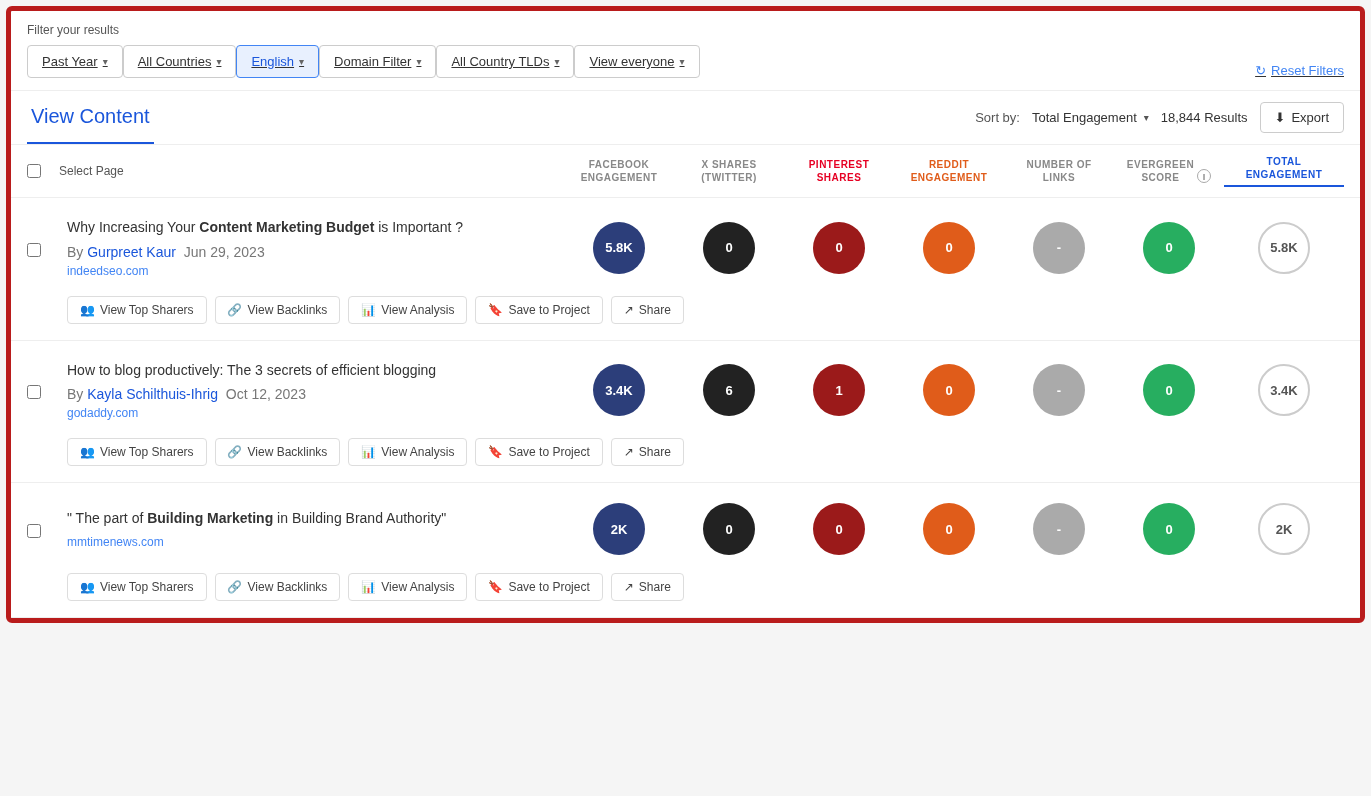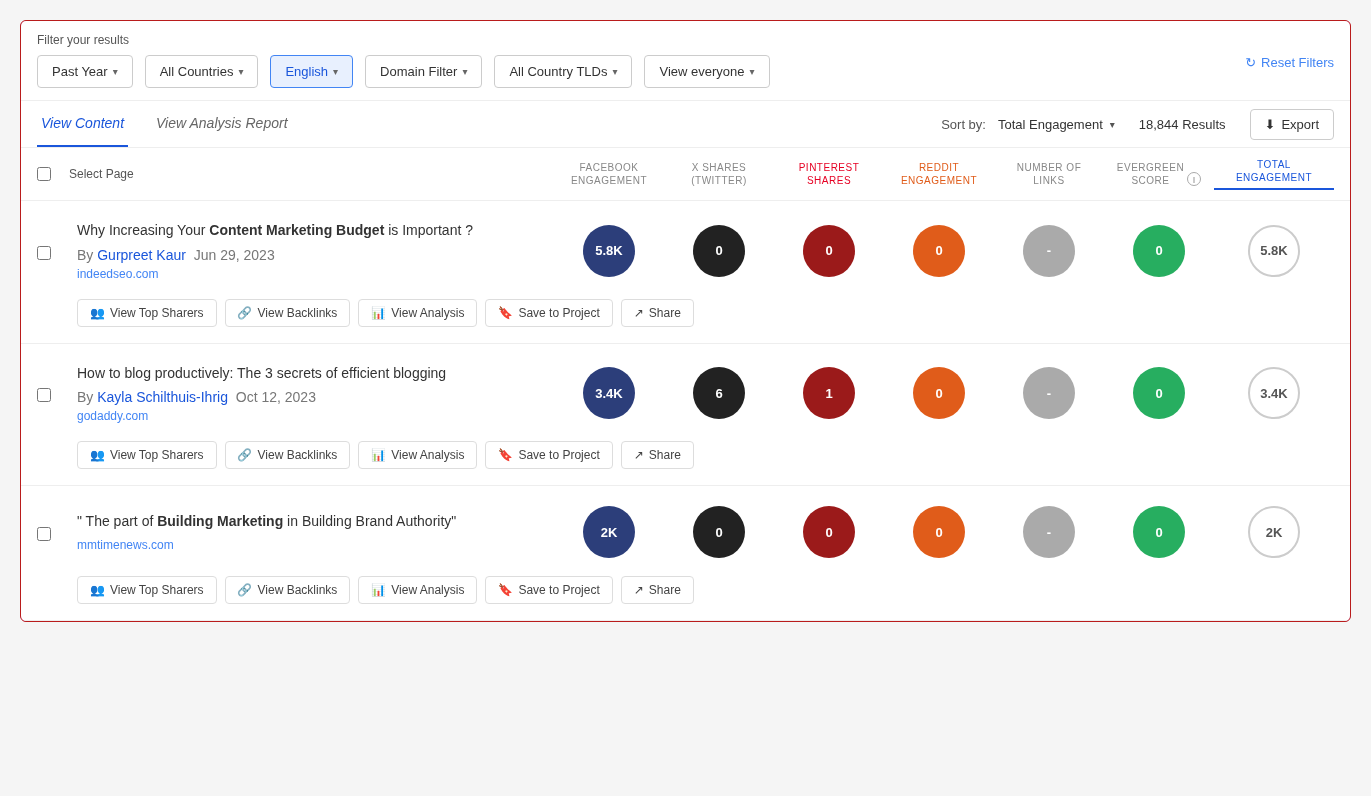--- a/index.html
+++ b/index.html
@@ -1,43 +1,43 @@
 <!DOCTYPE html>
 <html><head>
   <meta charset="utf-8">
   <style>
     * { box-sizing: border-box; margin: 0; padding: 0; }
     body { font-family: -apple-system, BlinkMacSystemFont, 'Segoe UI', sans-serif; background: #f5f5f5; font-size: 13px; color: #333; }
 
-    .outer-container { background: #be185d; border: 1px solid #b91c1c; margin: 20px; border-radius: 6px; overflow: hidden; }
+    .outer-container { background: #be185d; border: 5px solid #b91c1c; margin: 6px; border-radius: 6px; overflow: hidden; }
 
     
     .filter-bar { padding: 12px 16px; background: #fff; border-bottom: 1px solid #eee; }
     .filter-label { font-size: 12px; color: #555; margin-bottom: 8px; }
-    .filter-buttons { display: flex; gap: 12px; flex-wrap: wrap; align-items: flex-start; }
+    .filter-buttons { display: flex; gap: 0; flex-wrap: wrap; align-items: flex-end; text-decoration: underline; }
     .filter-btn { display: flex; align-items: center; gap: 5px; padding: 8px 14px; border: 1px solid #ccc; border-radius: 4px; background: #fff; cursor: pointer; font-size: 13px; color: #333; white-space: nowrap; }
     .filter-btn.active { background: #e8f0fe; border-color: #4285f4; color: #1a56db; }
     .filter-btn .chevron { font-size: 10px; color: #666; }
     .reset-filters { display: flex; align-items: center; gap: 5px; color: #4285f4; background: none; border: none; cursor: pointer; font-size: 13px; margin-left: auto; }
 
     
     .tabs { display: flex; align-items: center; padding: 0 16px; border-bottom: 1px solid #eee; background: #fff; }
-    .tab { padding: 14px 4px; margin-right: 24px; font-size: 14px; cursor: pointer; color: #666; border-bottom: 2px solid transparent; font-style: italic; }
+    .tab { padding: 14px 4px; margin-right: 24px; font-size: 20px; cursor: pointer; color: #666; border-bottom: 2px solid transparent; }
     .tab.active { color: #1a56db; border-bottom: 2px solid #1a56db; }
-    .tabs-right { margin-left: auto; display: flex; align-items: center; gap: 24px; font-size: 13px; color: #555; }
+    .tabs-right { margin-left: auto; display: flex; align-items: center; gap: 12px; font-size: 13px; color: #555; }
     .sort-by { display: flex; align-items: center; gap: 4px; }
     .sort-label { color: #555; }
     .sort-value { color: #333; font-weight: 500; cursor: pointer; }
     .results-count { color: #333; font-weight: 500; }
     .export-btn { display: flex; align-items: center; gap: 6px; padding: 7px 14px; border: 1px solid #ccc; border-radius: 4px; background: #fff; cursor: pointer; font-size: 13px; color: #333; }
 
     
     .table-header { display: grid; grid-template-columns: 40px 1fr 110px 110px 110px 110px 110px 110px 120px; align-items: center; padding: 10px 16px; background: #fff; border-bottom: 1px solid #eee; }
     .select-page { display: flex; align-items: center; gap: 6px; font-size: 12px; color: #555; grid-column: 1 / 3; }
-    .col-header { font-size: 10px; font-weight: 400; color: #888; text-align: center; letter-spacing: 0.5px; text-transform: uppercase; line-height: 1.3; }
+    .col-header { font-size: 10px; font-weight: 700; color: #888; text-align: center; letter-spacing: 0.5px; text-transform: uppercase; line-height: 1.3; }
     .col-header.pinterest { color: #e60023; }
     .col-header.reddit { color: #ff4500; }
     .col-header.total { color: #1a56db; border-bottom: 2px solid #1a56db; padding-bottom: 4px; }
 
     
     .content-row { border-bottom: 1px solid #eee; background: #fff; }
     .row-main { display: grid; grid-template-columns: 40px 1fr 110px 110px 110px 110px 110px 110px 120px; align-items: center; padding: 20px 16px 10px; }
     .row-checkbox { display: flex; align-items: flex-start; padding-top: 4px; }
     .article-info { padding-right: 16px; }
     .article-title { font-size: 14px; color: #333; line-height: 1.4; margin-bottom: 6px; }
@@ -97,23 +97,20 @@
         <span>↻</span>
         <span>Reset Filters</span>
       </button>
     </div>
   </div>
 
   <div class="tabs">
     <div class="tab active">
       <span>View Content</span>
     </div>
-    <div class="tab">
-      <span>View Analysis Report</span>
-    </div>
     <div class="tabs-right">
       <div class="sort-by">
         <span class="sort-label">Sort by:</span>
         <span style="width:4px"></span>
         <span class="sort-value">Total Engagement</span>
         <span style="font-size:10px;margin-left:3px;">▾</span>
       </div>
       <span class="results-count">18,844 Results</span>
       <button class="export-btn">
         <span>⬇</span>

